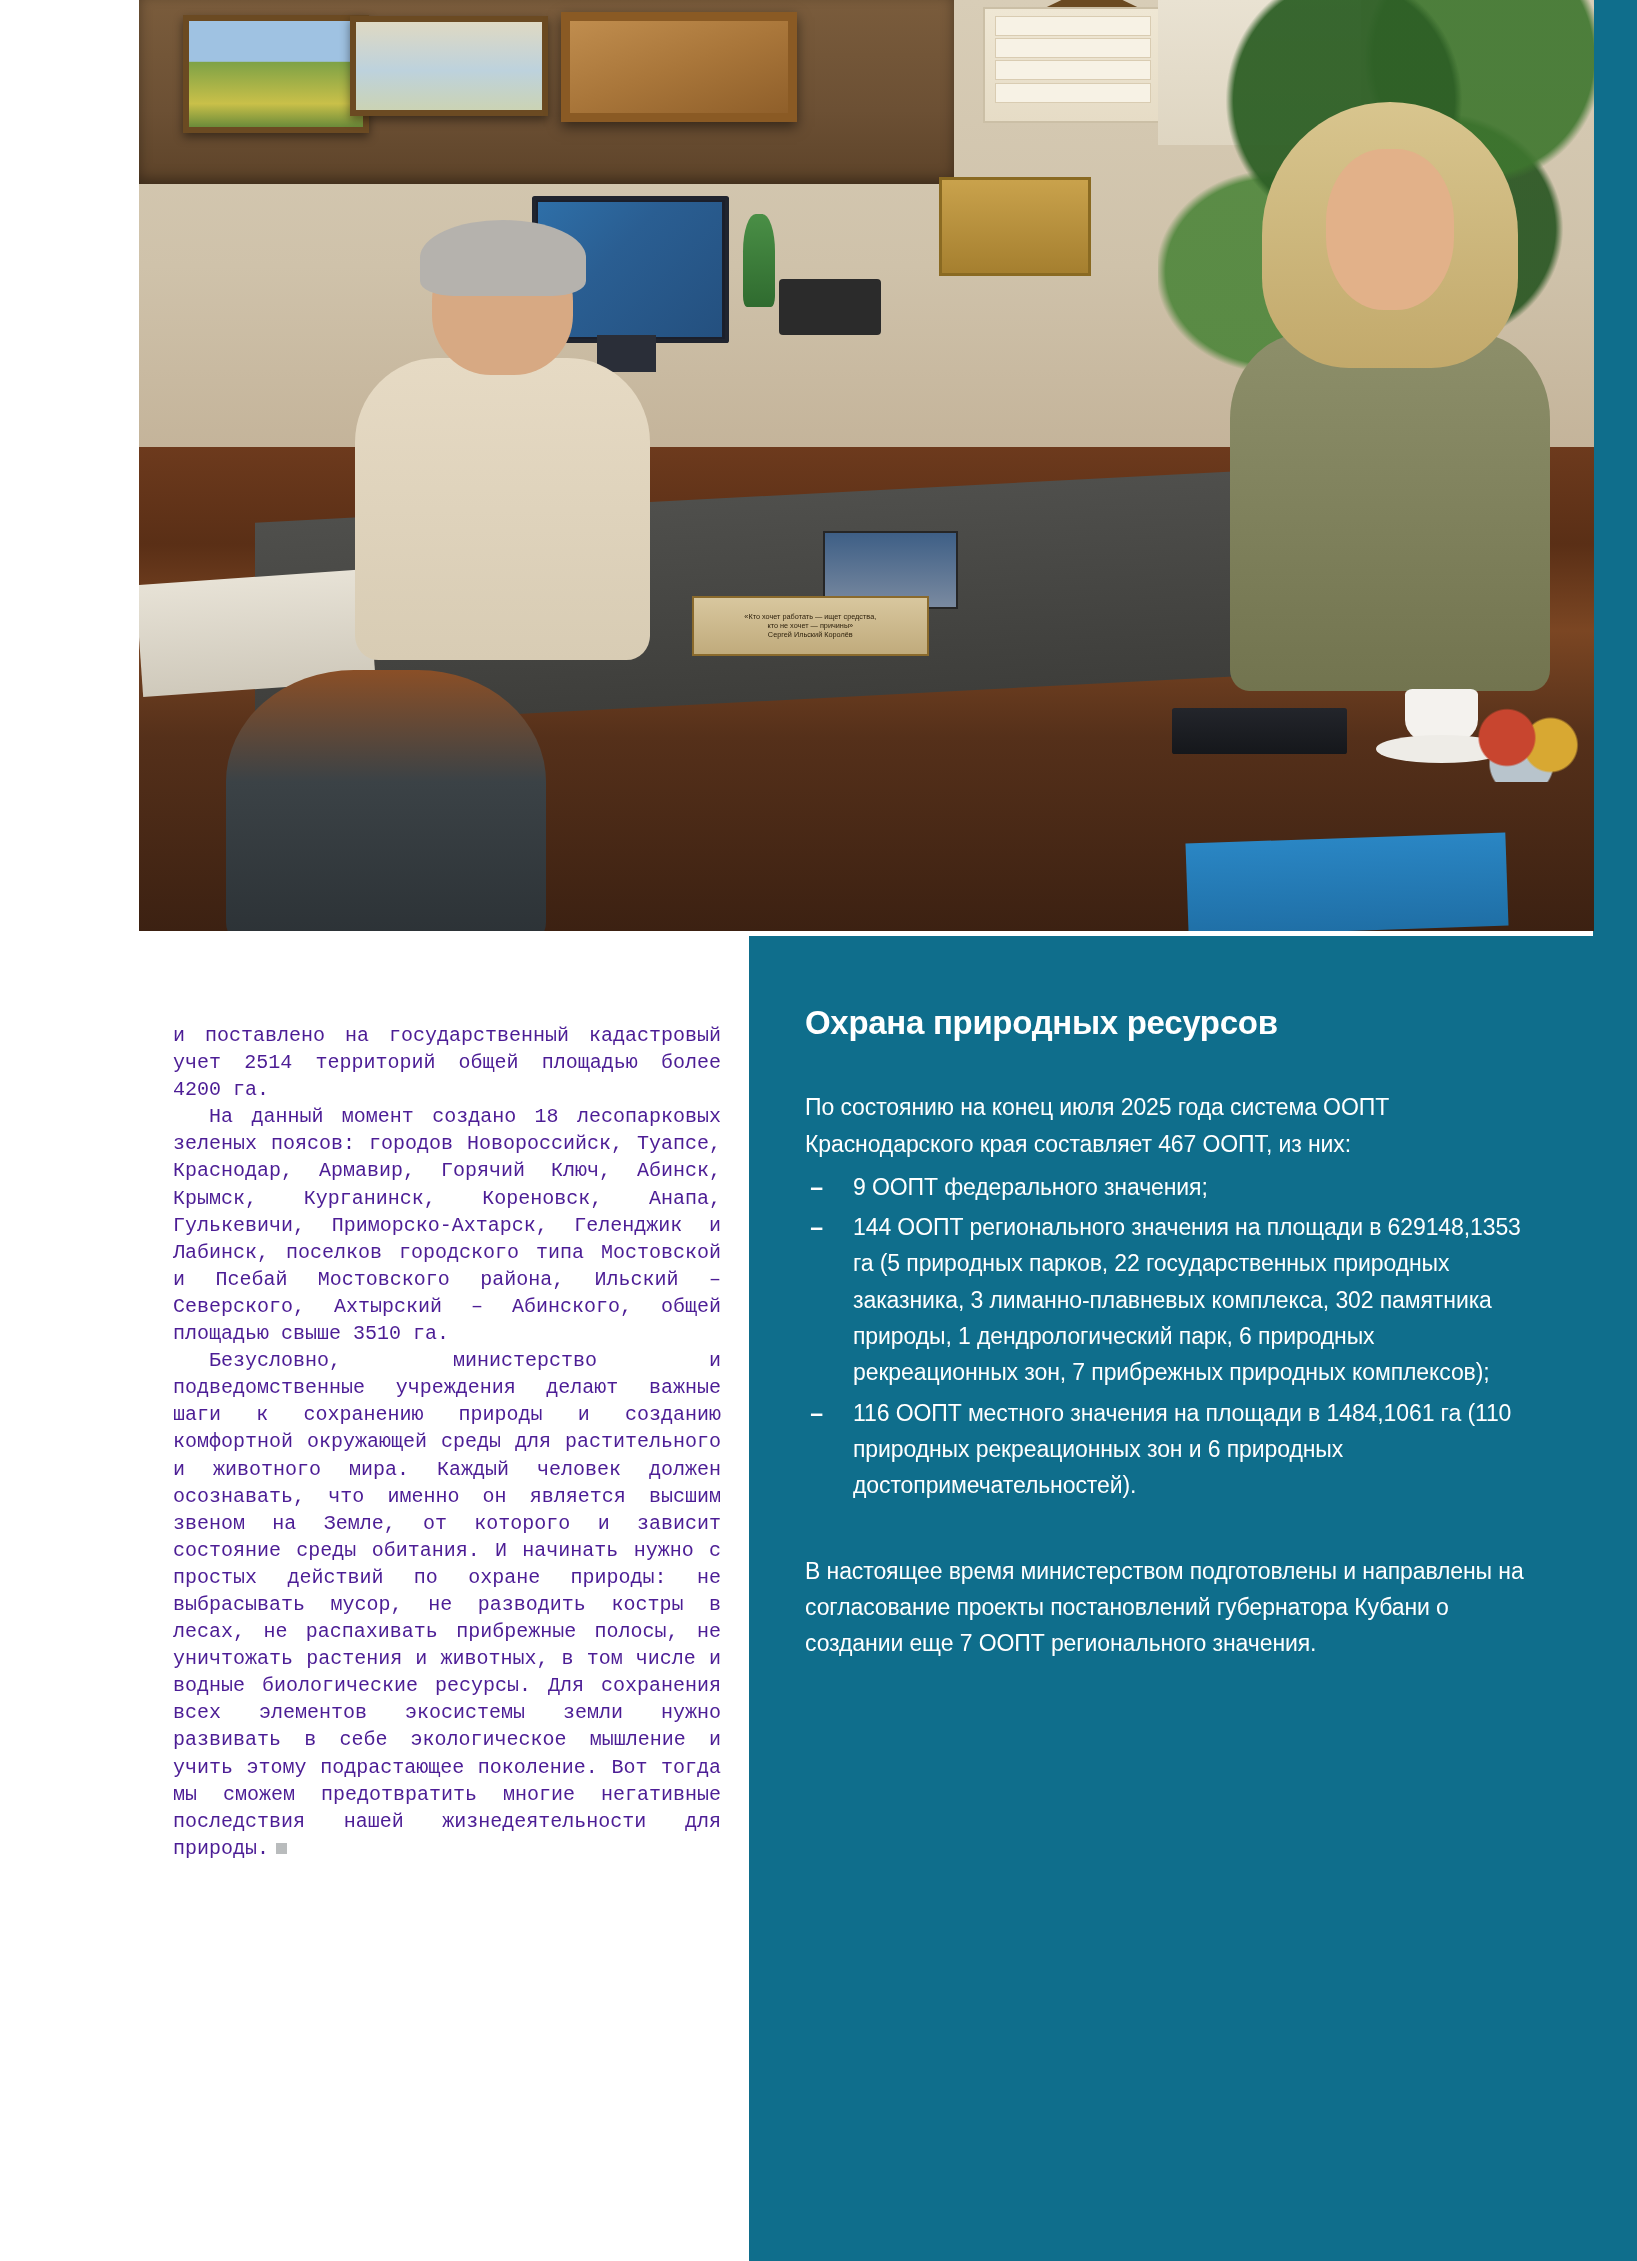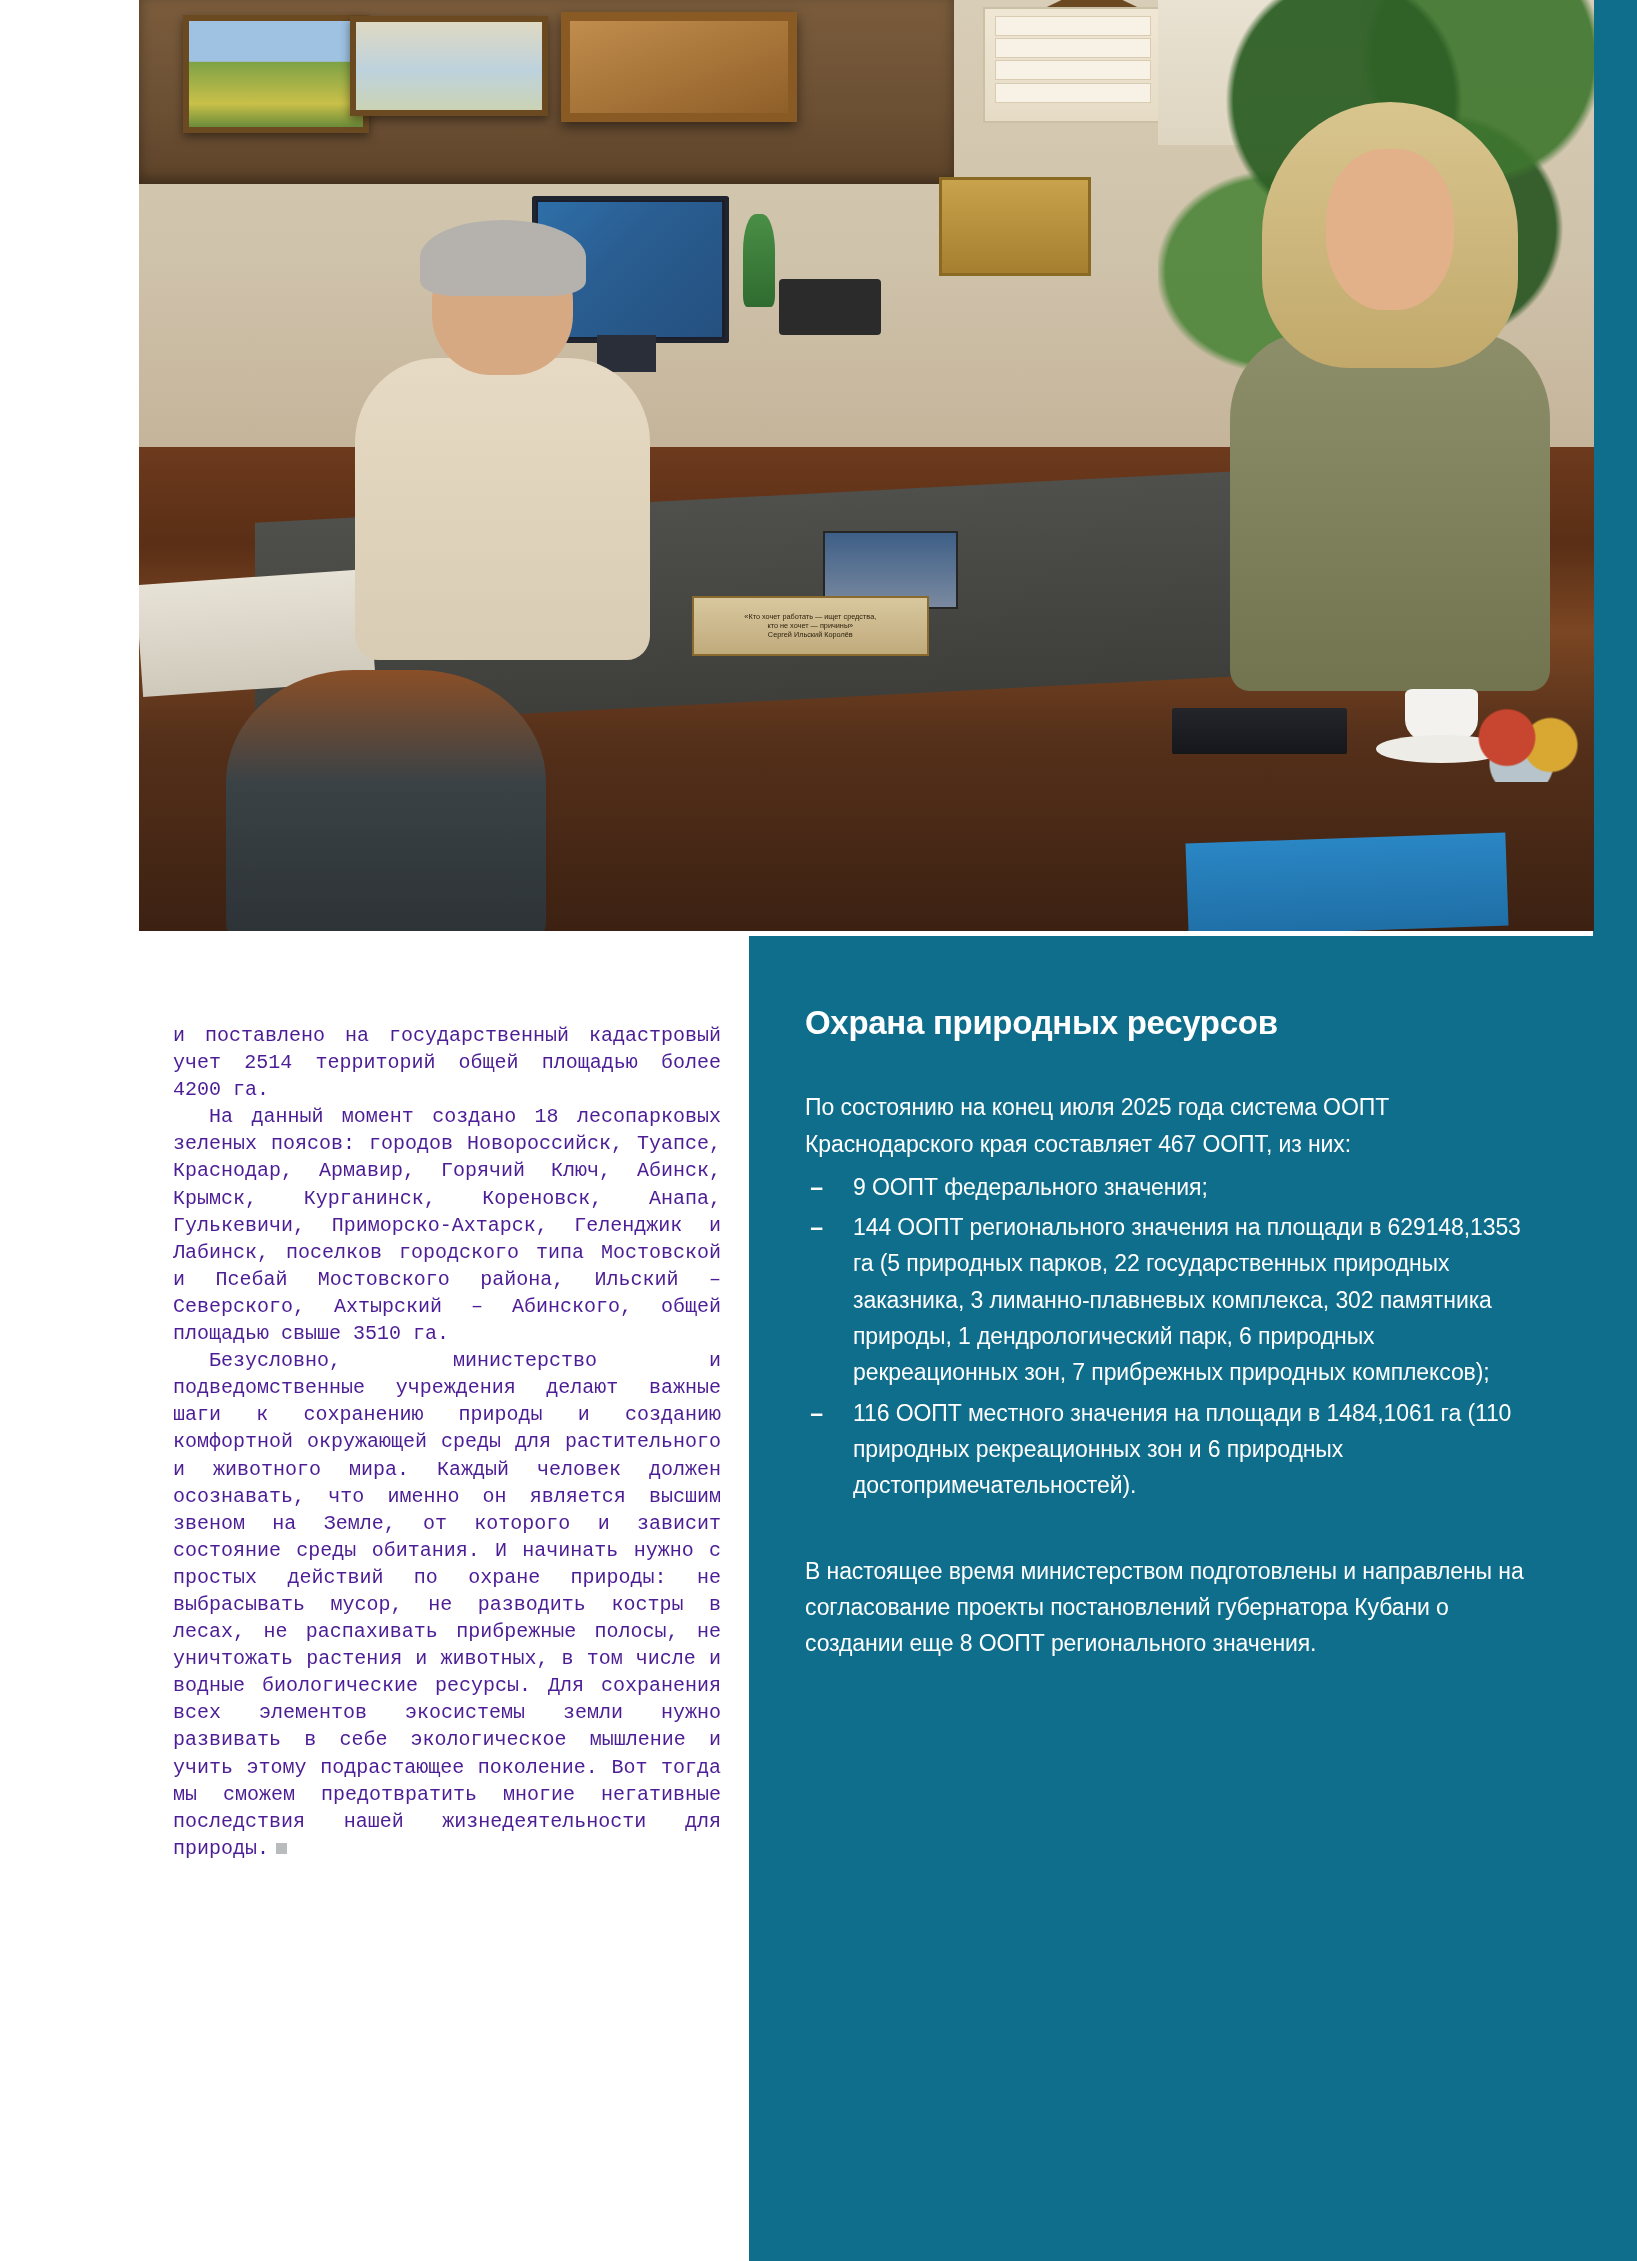--- a/index.html
+++ b/index.html
@@ -403,17 +403,17 @@
       </li>
       <li>
         <span class="dash">–</span>
         <span>144 ООПТ регионального значения на площади в 629148,1353 га (5 природных парков, 22 государственных природных заказника, 3 лиманно-плавневых комплекса, 302 памятника природы, 1 дендрологический парк, 6 природных рекреационных зон, 7 прибрежных природных комплексов);</span>
       </li>
       <li>
         <span class="dash">–</span>
         <span>116 ООПТ местного значения на площади в 1484,1061 га (110 природных рекреационных зон и 6 природных достопримечательностей).</span>
       </li>
     </ul>
-    <p class="panel-tail">В настоящее время министерством подготовлены и направлены на согласование проекты постановлений губернатора Кубани о создании еще 8 ООПТ регионального значения.</p>
+    <p class="panel-tail">В настоящее время министерством подготовлены и направлены на согласование проекты постановлений губернатора Кубани о создании еще 7 ООПТ регионального значения.</p>
   </div>
   <div class="folio">08 | 2025 МСК 53</div>
 </div>
 
 
 </body></html>

